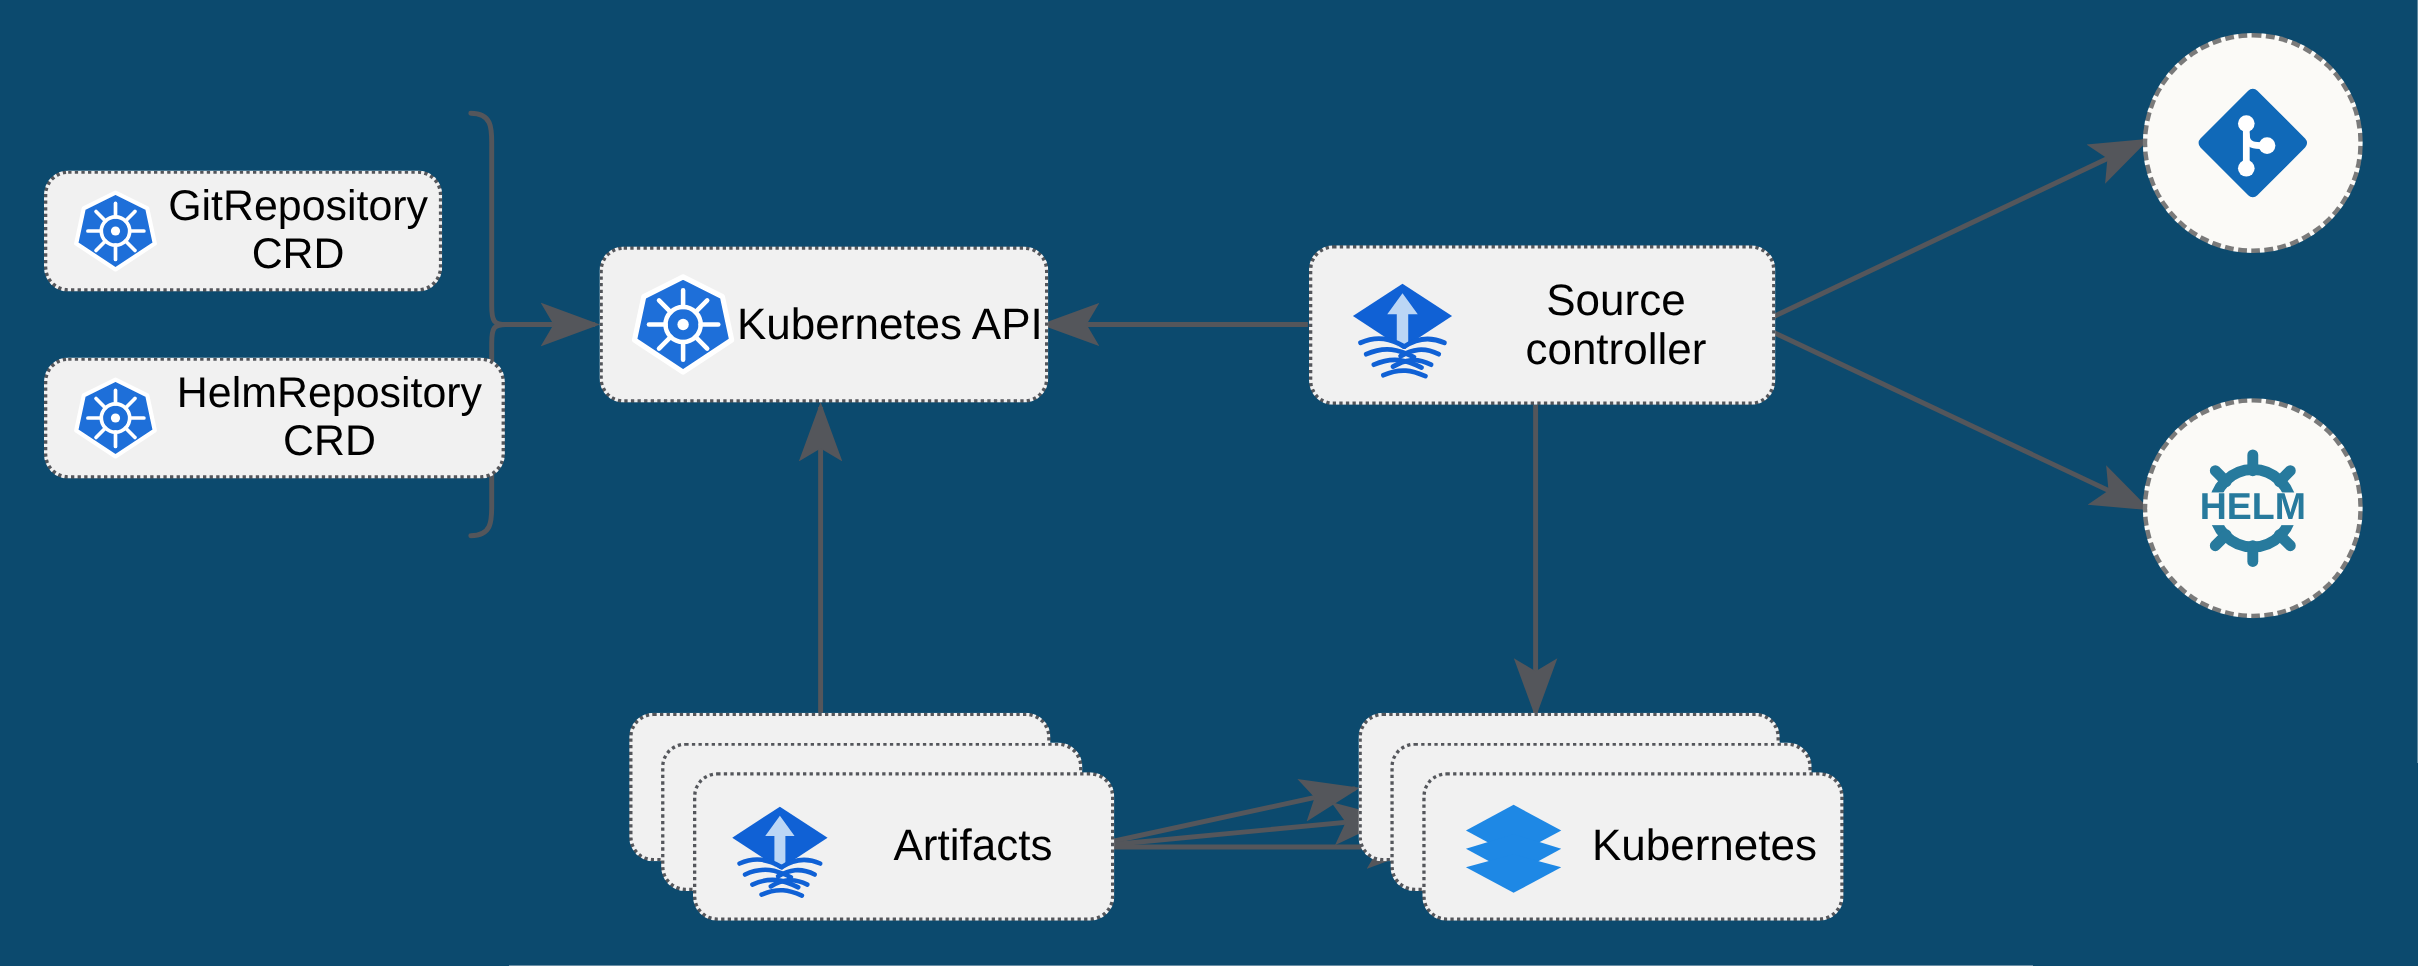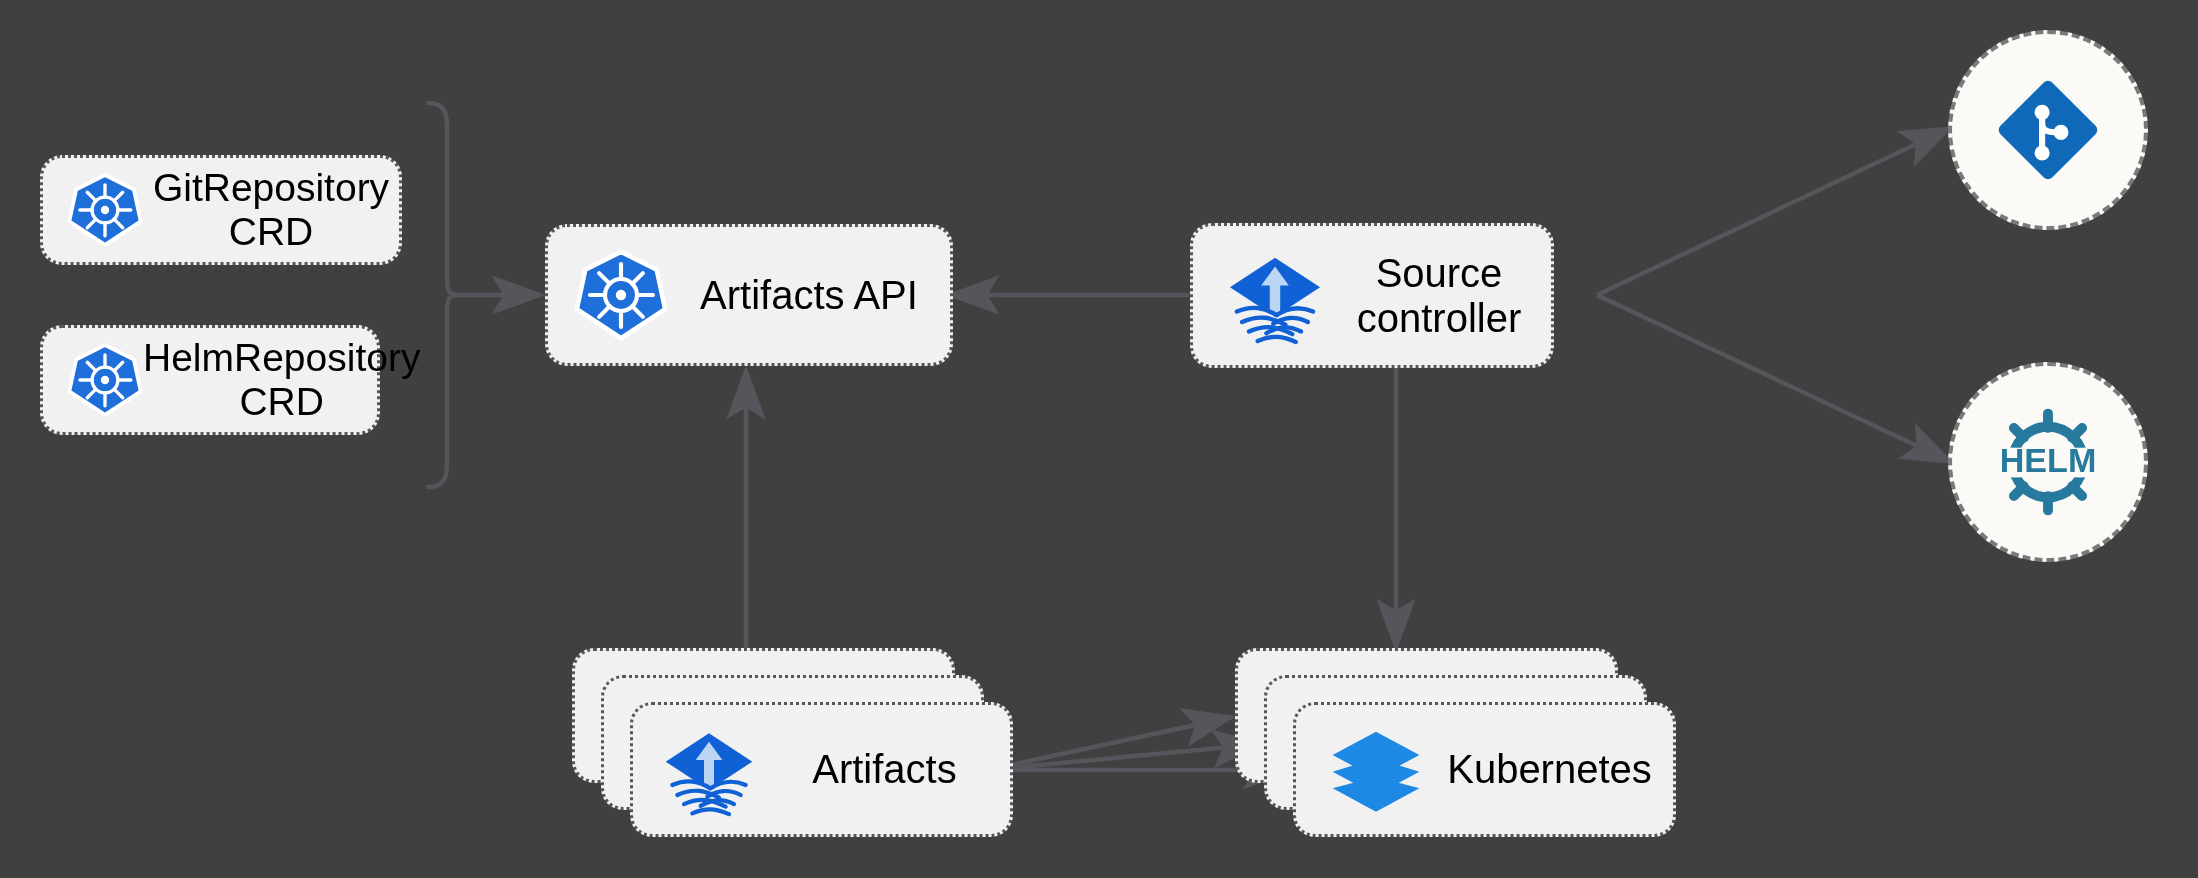--- a/index.html
+++ b/index.html
@@ -7,21 +7,21 @@
     padding: 0;
     background: #ffffff;
   }
   body {
     font-family: "Liberation Sans", sans-serif;
   }
   #diagram-root {
     position: relative;
     width: 2198px;
     height: 878px;
-    background: #404040;
+    background: #0c4a6e;
     overflow: hidden;
   }
   #edge-layer {
     position: absolute;
     left: 0;
     top: 0;
     width: 2198px;
     height: 878px;
     pointer-events: none;
   }
@@ -132,21 +132,21 @@
           <line x1="73.3" y1="26.7" x2="62" y2="38"></line>
           <line x1="38" y1="62" x2="26.7" y2="73.3"></line>
         </g>
         <circle cx="50" cy="50" r="5.5" fill="#ffffff"></circle>
       </svg>
     </span>
     <span class="crd-label" style="flex:1;">GitRepository
 CRD</span>
   </div>
 
-  <div class="node-box" style="left:40px; top:325px; width:340px; height:110px; padding-left:24px;">
+  <div class="node-box" style="left:40px; top:325px; width:419px; height:110px; padding-left:24px;">
     <span class="icon-slot" style="width:76px;height:76px;">
       <svg viewBox="0 0 100 100" width="76" height="76">
         <polygon points="50,4 88,23 97,65 50,96 3,65 12,23" fill="#1E6FD9" stroke="#ffffff" stroke-width="5" stroke-linejoin="round"></polygon>
         <g stroke="#ffffff" stroke-width="4.4" stroke-linecap="round" fill="none">
           <circle cx="50" cy="50" r="17"></circle>
           <line x1="50" y1="17" x2="50" y2="33"></line>
           <line x1="50" y1="67" x2="50" y2="84"></line>
           <line x1="17" y1="50" x2="33" y2="50"></line>
           <line x1="67" y1="50" x2="84" y2="50"></line>
           <line x1="26.7" y1="26.7" x2="38" y2="38"></line>
@@ -172,24 +172,24 @@
           <line x1="17" y1="50" x2="33" y2="50"></line>
           <line x1="67" y1="50" x2="84" y2="50"></line>
           <line x1="26.7" y1="26.7" x2="38" y2="38"></line>
           <line x1="62" y1="62" x2="73.3" y2="73.3"></line>
           <line x1="73.3" y1="26.7" x2="62" y2="38"></line>
           <line x1="38" y1="62" x2="26.7" y2="73.3"></line>
         </g>
         <circle cx="50" cy="50" r="5.5" fill="#ffffff"></circle>
       </svg>
     </span>
-    <span class="node-label" style="flex:1;">Artifacts API</span>
-  </div>
-
-  <div class="node-box" style="left:1190px; top:223px; width:364px; height:145px; padding-left:30px;">
+    <span class="node-label" style="flex:1;">Kubernetes API</span>
+  </div>
+
+  <div class="node-box" style="left:1190px; top:223px; width:424px; height:145px; padding-left:30px;">
     <span class="icon-slot" style="width:104px;height:104px;">
       <svg viewBox="0 0 120 120" width="104" height="104">
         <polygon points="60,16 112,50 60,84 8,50" fill="#1061D5"></polygon>
         <path d="M60,26 L76,48 L66,48 L66,82 L54,82 L54,48 L44,48 Z" fill="#BBD6F5"></path>
         <g stroke="#1061D5" stroke-width="5" fill="none" stroke-linecap="round">
           <path d="M16,78 C34,70 48,74 62,82"></path>
           <path d="M22,90 C42,81 56,85 72,93"></path>
           <path d="M30,101 C50,92 64,96 80,104"></path>
           <path d="M40,112 C58,104 70,107 84,113"></path>
           <path d="M104,78 C88,71 74,74 62,82"></path>

